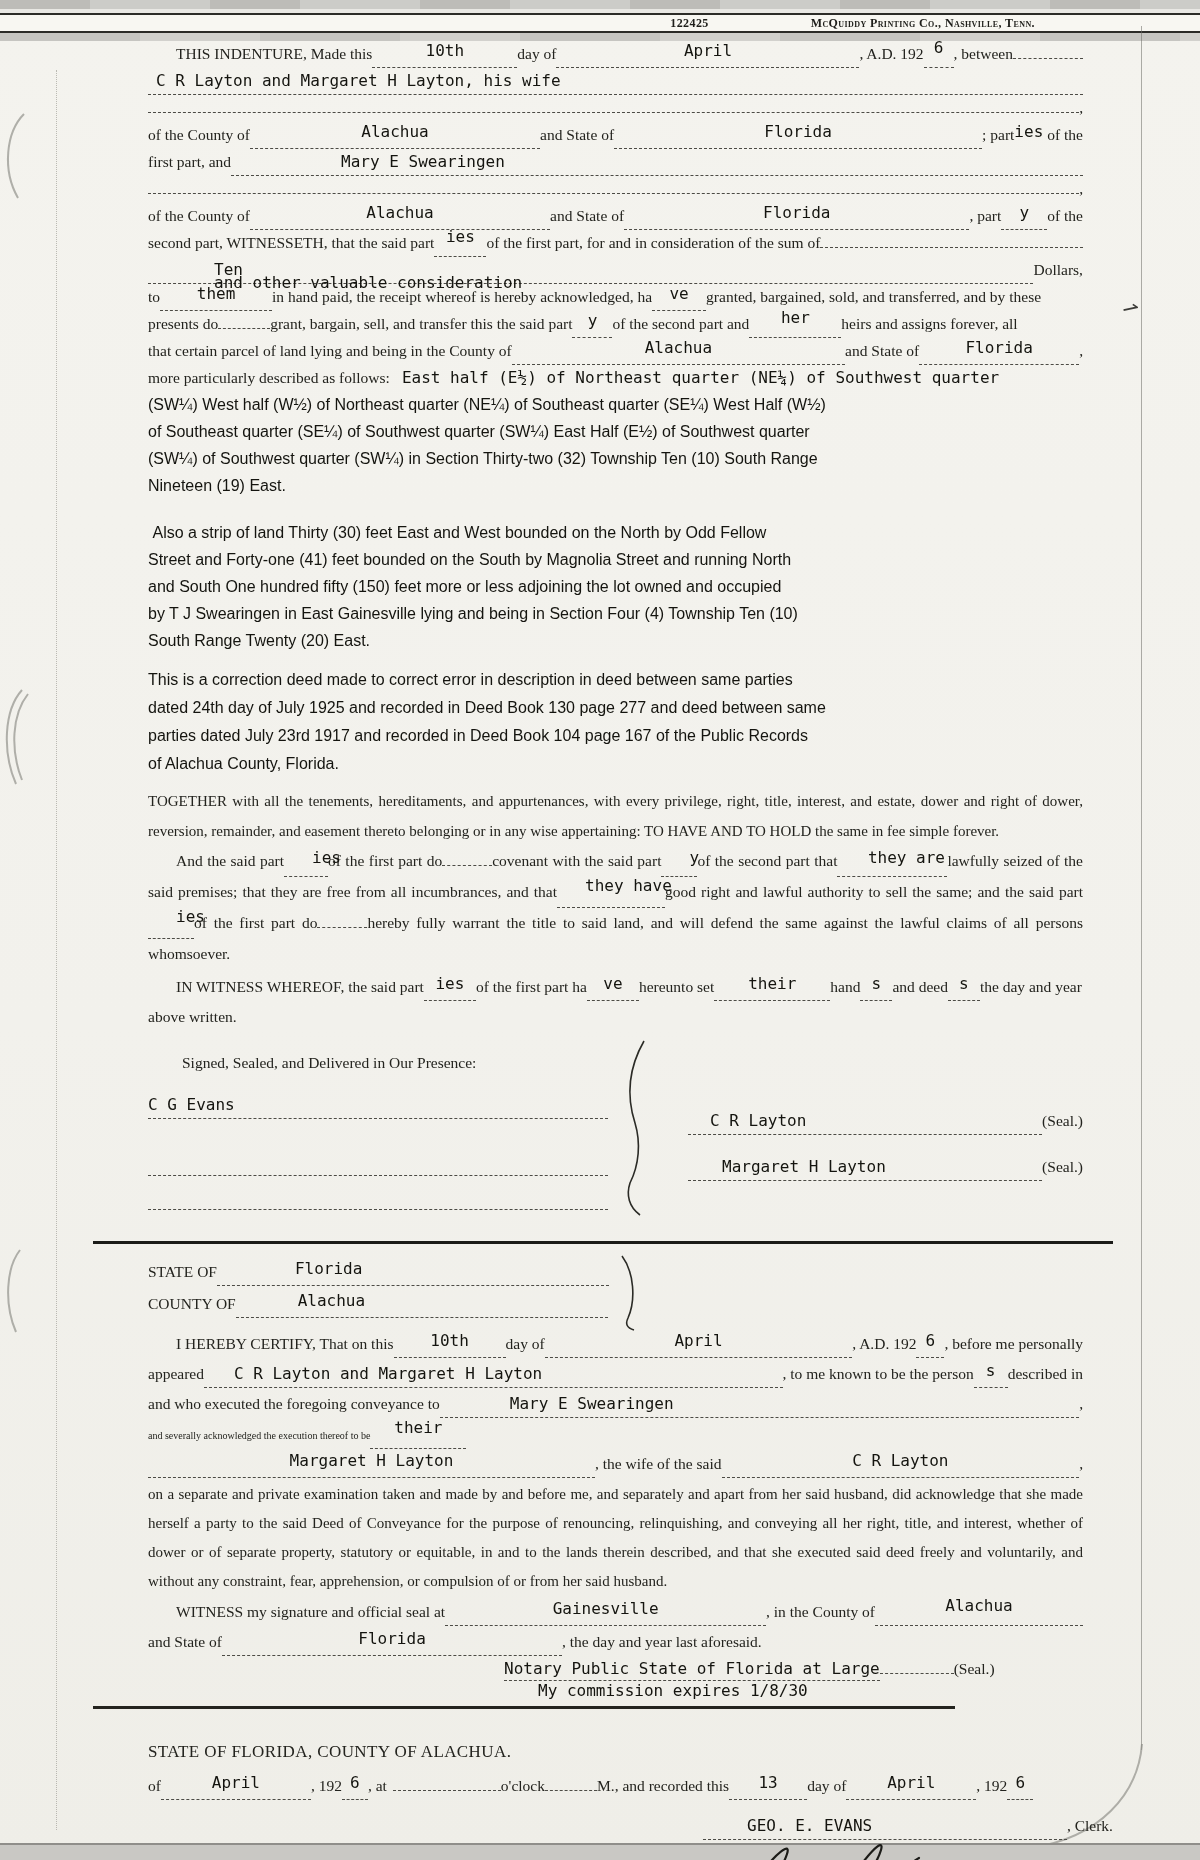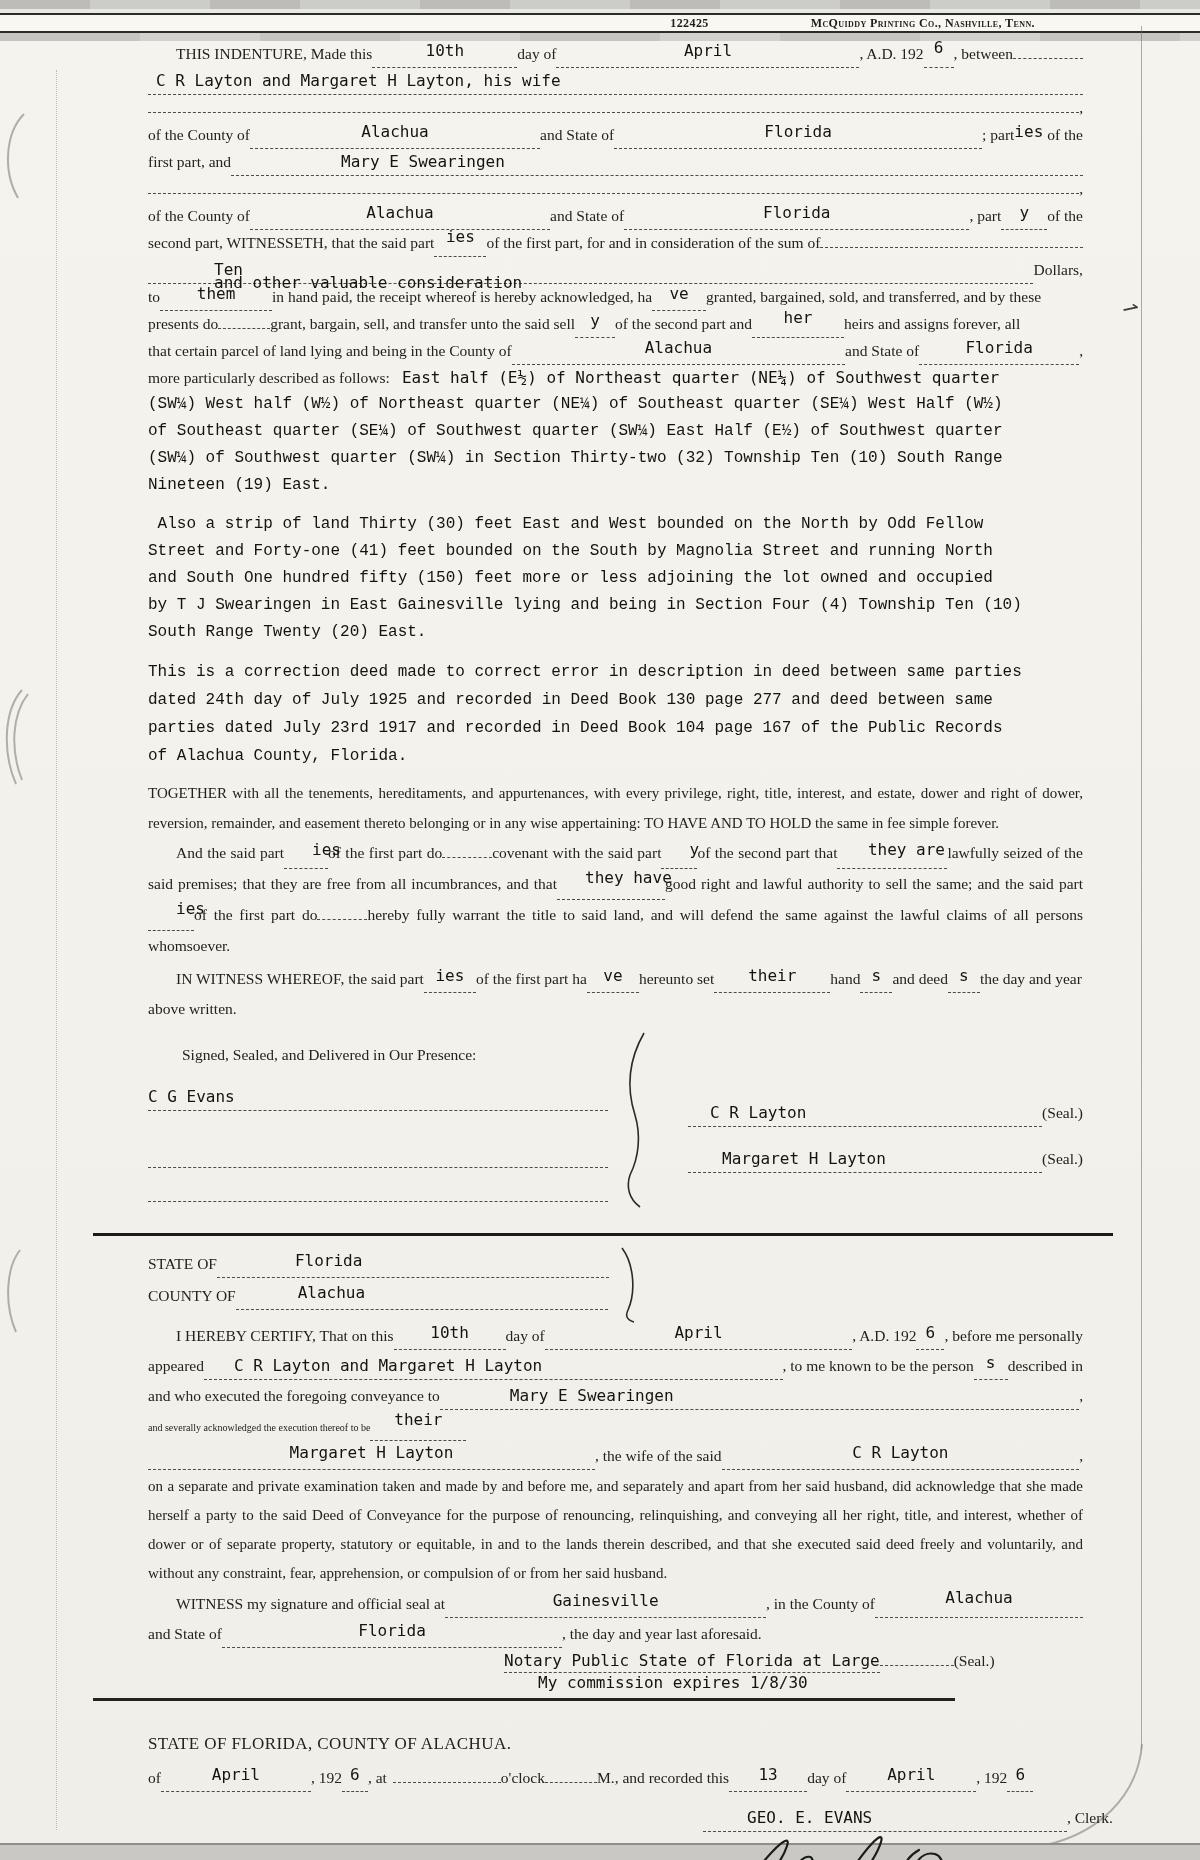--- a/index.html
+++ b/index.html
@@ -22,21 +22,21 @@
   .doc{position:absolute;left:148px;top:40px;width:935px;}
   .p{font-family:"Liberation Serif",serif;font-size:15.5px;color:#23231e;}
   .t{font-family:"DejaVu Sans Mono","Liberation Mono",monospace;font-size:16px;color:#14140f;white-space:pre;}
   .r{display:flex;align-items:baseline;white-space:nowrap;height:27px;line-height:27px;position:relative;}
   .f{display:inline-block;border-bottom:1.5px dashed #4c4b45;}
   .g{flex:1 1 auto;}
   .c{text-align:center;}
   .up{position:relative;top:-6px;}
   .up2{position:relative;top:-3px;}
   .ind{padding-left:28px;}
-  .td{font-family:Liberation Mono, monospace;font-size:16px;color:#14140f;
+  .td{font-family:Liberation Sans, sans-serif;font-size:16px;color:#14140f;
       white-space:pre-wrap;line-height:27px;}
   .para{font-family:"Liberation Serif",serif;font-size:15px;color:#23231e;line-height:30px;text-align:justify;}
   .divider{height:3px;background:#1b1b18;margin-left:-55px;width:1020px;}
   .strike{position:absolute;left:-55px;width:862px;height:2.5px;background:#24241f;}
   .sig-svg path{fill:none;stroke:#1c1c18;stroke-width:2.2;stroke-linecap:round;}
   .mark path{fill:none;stroke:#8a8a84;stroke-width:2;opacity:.65;}
   .brace path{fill:none;stroke:#2b2b26;stroke-width:1.6;}
   .penmark{position:absolute;left:1122px;top:296px;font-family:"DejaVu Sans",sans-serif;font-size:20px;
            color:#3c3c38;transform:rotate(-12deg);}
 </style>
@@ -134,21 +134,21 @@
       <span class="t" style="position:absolute;left:66px;top:-14px">and other valuable consideration</span>
       <span class="p">to</span>
       <span class="f c" style="width:112px"><span class="t up2">them</span></span>
       <span class="p">in hand paid, the receipt whereof is hereby acknowledged, ha</span>
       <span class="f c" style="width:54px"><span class="t up2">ve</span></span>
       <span class="p">granted, bargained, sold, and transferred, and by these</span>
     </div>
     <div class="r">
       <span class="p">presents do</span>
       <span class="f" style="width:52px"></span>
-      <span class="p">grant, bargain, sell, and transfer unto the said sell</span>
+      <span class="p">grant, bargain, sell, and transfer this the said part</span>
       <span class="f c" style="width:40px"><span class="t up2">y</span></span>
       <span class="p">of the second part and</span>
       <span class="f c" style="width:92px"><span class="t up">her</span></span>
       <span class="p">heirs and assigns forever, all</span>
     </div>
     <div class="r">
       <span class="p">that certain parcel of land lying and being in the County of</span>
       <span class="f c g"><span class="t up2">Alachua</span></span>
       <span class="p">and State of</span>
       <span class="f c" style="width:160px"><span class="t up2">Florida</span></span>
@@ -156,21 +156,21 @@
     </div>
 
     <div class="r">
       <span class="p">more particularly described as follows:</span>
       <span class="t" style="margin-left:12px">East half (E½) of Northeast quarter (NE¼) of Southwest quarter</span>
     </div>
     <div class="td">(SW¼) West half (W½) of Northeast quarter (NE¼) of Southeast quarter (SE¼) West Half (W½)
 of Southeast quarter (SE¼) of Southwest quarter (SW¼) East Half (E½) of Southwest quarter
 (SW¼) of Southwest quarter (SW¼) in Section Thirty-two (32) Township Ten (10) South Range
 Nineteen (19) East.</div>
-    <div class="td" style="margin-top:12px"> Also a strip of land Thirty (30) feet East and West bounded on the North by Odd Fellow
+    <div class="td" style="margin-top:20px"> Also a strip of land Thirty (30) feet East and West bounded on the North by Odd Fellow
 Street and Forty-one (41) feet bounded on the South by Magnolia Street and running North
 and South One hundred fifty (150) feet more or less adjoining the lot owned and occupied
 by T J Swearingen in East Gainesville lying and being in Section Four (4) Township Ten (10)
 South Range Twenty (20) East.</div>
     <div class="td" style="margin-top:12px;line-height:28px">This is a correction deed made to correct error in description in deed between same parties
 dated 24th day of July 1925 and recorded in Deed Book 130 page 277 and deed between same
 parties dated July 23rd 1917 and recorded in Deed Book 104 page 167 of the Public Records
 of Alachua County, Florida.</div>
 
     <div class="para" style="margin-top:8px">TOGETHER with all the tenements, hereditaments, and appurtenances, with every privilege, right, title, interest, and estate, dower and right of dower, reversion, remainder, and easement thereto belonging or in any wise appertaining: TO HAVE AND TO HOLD the same in fee simple forever.</div>

